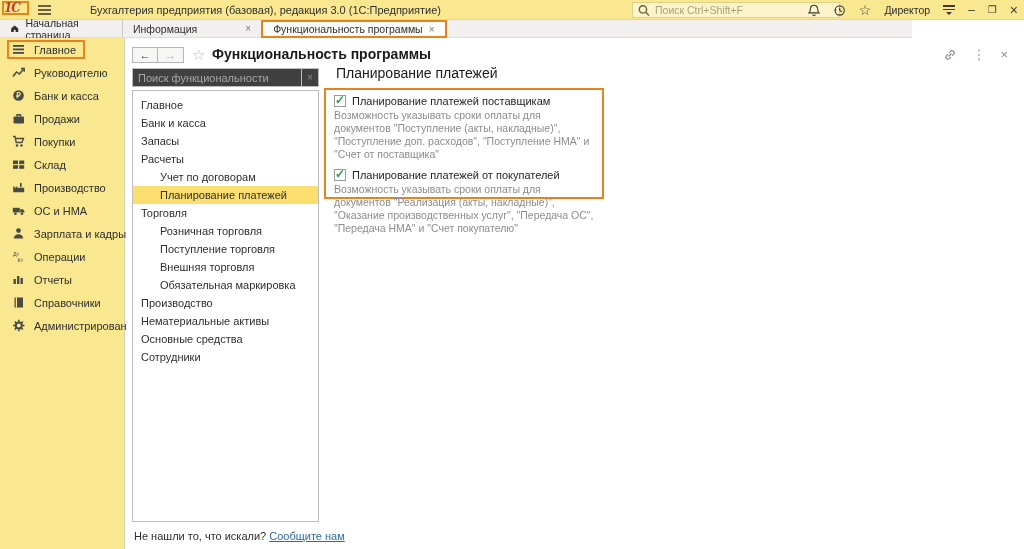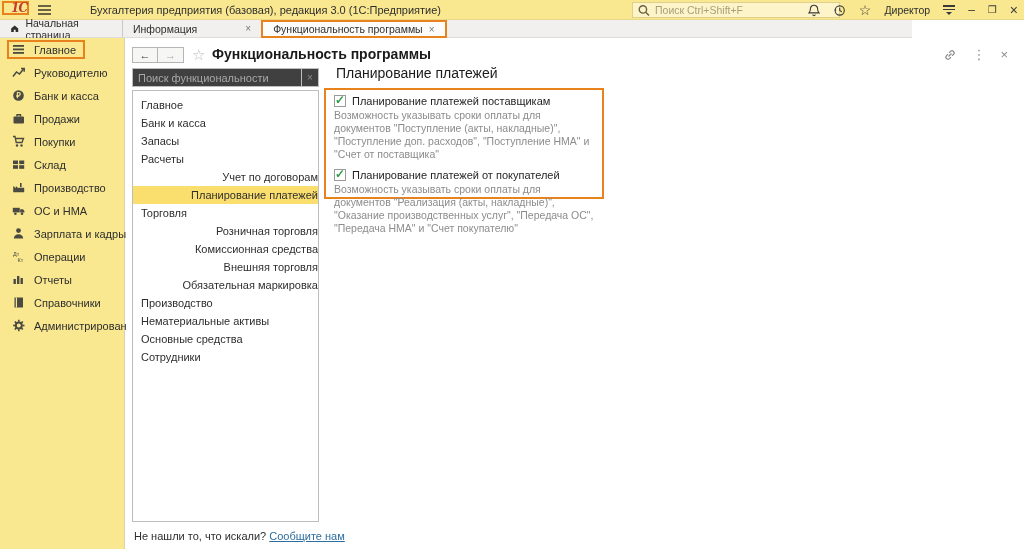--- a/index.html
+++ b/index.html
@@ -11,21 +11,21 @@
     overflow: hidden;
     color: #2e2e2e;
   }
   
   .topbar {
     position:absolute; left:0; top:0; width:1024px; height:20px;
     background:#f9e890; border-bottom:1px solid #e8d98a;
   }
   .logo-box {
     position:absolute; left:2px; top:1px; width:27px; height:14px;
-    border:2px solid #e8821d; display:flex; align-items:center; justify-content:flex-end;
+    border:2px solid #e8821d; display:flex; align-items:center; justify-content:flex-start;
   }
   .logo-text {
     color:#c23b2a; font-weight:bold; font-style:italic; font-size:12px;
     font-family:"DejaVu Serif", serif; letter-spacing:-1px;
   }
   .hamburger { position:absolute; left:38px; top:5px; width:13px; height:10px; cursor:pointer; }
   .hamburger i {
     display:block; width:13px; height:2px; background:#6b6243; margin-bottom:2px;
   }
   .win-title { position:absolute; left:62px; top:4px; font-size:11px; color:#2e2e2e;padding-left:28px; }
@@ -90,21 +90,21 @@
     border:1px solid #bdbdbd; display:flex; align-items:stretch; background:#404040;
   }
   .func-search .ph { flex:1; font-size:11px; color:#a8a8a8; padding:3px 0 0 5px; overflow:hidden; white-space:nowrap; }
   .clear-btn { width:17px; border-left:1px solid #bdbdbd; display:flex; align-items:center; justify-content:center; color:#8a8a8a; font-size:10px; cursor:pointer; }
 
   .func-list {
     position:absolute; left:6px; top:52px; width:187px; height:432px;
     border:1px solid #bdbdbd; padding-top:5px; overflow:hidden;
   }
   .fl-item { height:18px; line-height:18px; font-size:11px; padding-left:8px; white-space:nowrap; cursor:pointer; }
-  .fl-item.ind { padding-left:27px;text-align:right; }
+  .fl-item.ind { padding-left:27px; }
   .fl-item.selected { background:#fbdf6e; }
 
   .panel-heading { position:absolute; left:210px; top:27px; font-size:14px; color:#1a1a1a; }
   .options-box {
     position:absolute; left:198px; top:50px; width:280px; height:111px;
     border:2px solid #e8821d; padding:5px 8px 0 8px; background:#fff;
   }
   .opt-row { display:flex; align-items:center; gap:6px; }
   .checkbox {
     width:12px; height:12px; border:1px solid #9a9a9a; background:#fff;
@@ -356,21 +356,21 @@
 
   <div class="func-list">
     <div class="fl-item">Главное</div>
     <div class="fl-item">Банк и касса</div>
     <div class="fl-item">Запасы</div>
     <div class="fl-item">Расчеты</div>
     <div class="fl-item ind">Учет по договорам</div>
     <div class="fl-item ind selected">Планирование платежей</div>
     <div class="fl-item">Торговля</div>
     <div class="fl-item ind">Розничная торговля</div>
-    <div class="fl-item ind">Комиссионная средства</div>
+    <div class="fl-item ind">Поступление торговля</div>
     <div class="fl-item ind">Внешняя торговля</div>
     <div class="fl-item ind">Обязательная маркировка</div>
     <div class="fl-item">Производство</div>
     <div class="fl-item">Нематериальные активы</div>
     <div class="fl-item">Основные средства</div>
     <div class="fl-item">Сотрудники</div>
   </div>
 
   <div class="panel-heading">Планирование платежей</div>
 

